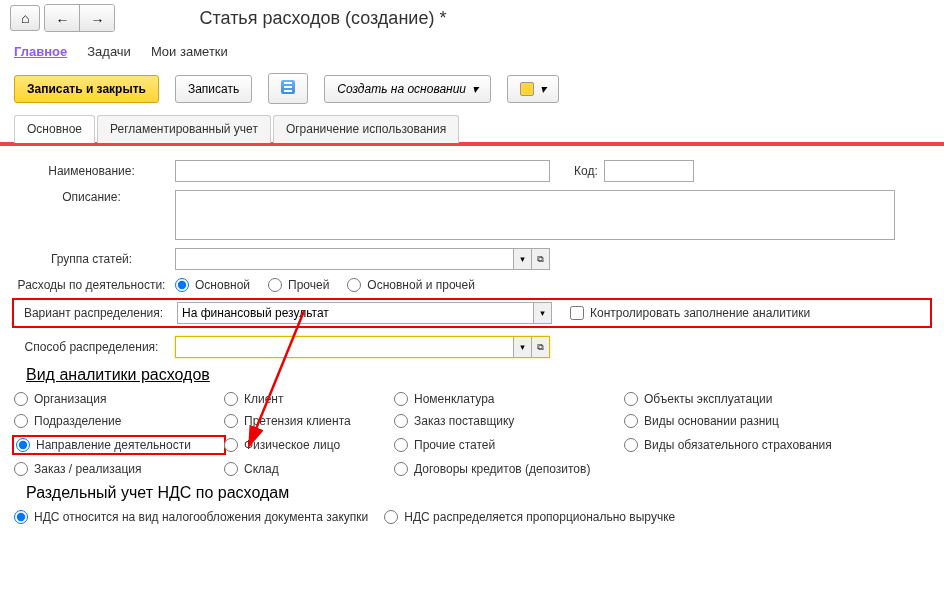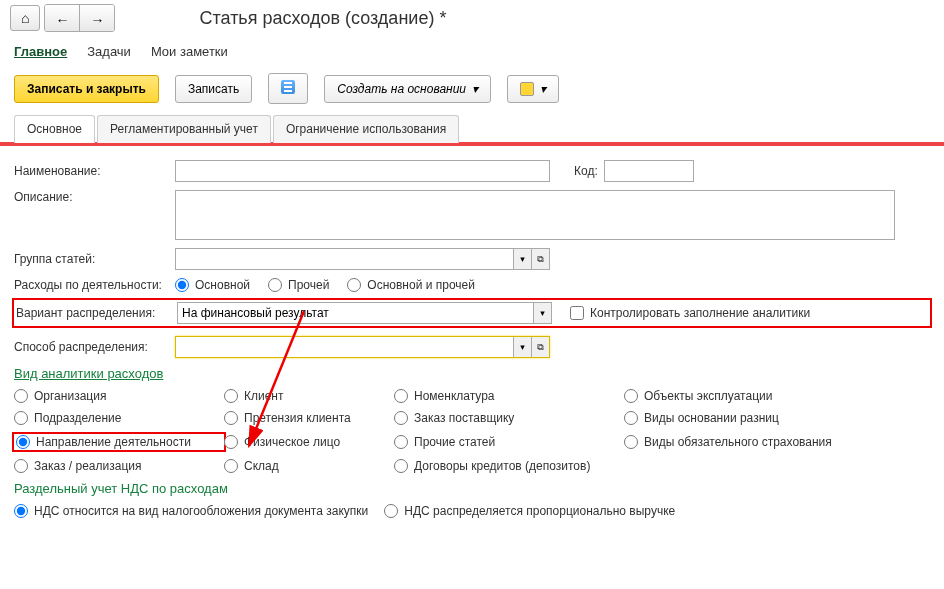--- a/index.html
+++ b/index.html
@@ -5,38 +5,38 @@
 * { box-sizing: border-box; margin: 0; padding: 0; }
 body { font-family: Arial, sans-serif; font-size: 12px; background: #fff; color: #333; width: 944px; }
 .toolbar-top { display: flex; align-items: center; gap: 4px; padding: 4px 10px; }
 .btn-icon { border: 1px solid #aaa; background: linear-gradient(#fff,#e8e8e8); border-radius: 3px; padding: 4px 10px; cursor: pointer; font-size: 14px; display: inline-flex; align-items: center; justify-content: center; min-width: 30px; height: 26px; }
 .btn-icon-group { display: flex; border: 1px solid #aaa; border-radius: 3px; overflow: hidden; }
 .btn-icon-group .btn-icon { border: none; border-right: 1px solid #aaa; border-radius: 0; min-width: 28px; }
 .btn-icon-group .btn-icon:last-child { border-right: none; }
 .title { font-size: 18px; color: #333; margin-left: 80px; font-weight: normal; }
 .nav-tabs { display: flex; gap: 20px; padding: 8px 14px 10px; font-size: 13px; }
 .nav-tabs span { cursor: pointer; }
-.nav-active { color: #14532d; text-decoration: underline; font-weight: bold; }
+.nav-active { color: #8b5cf6; text-decoration: underline; font-weight: bold; }
 .action-bar { display: flex; gap: 16px; padding: 4px 14px 10px; align-items: center; }
 .btn-yellow { background: linear-gradient(#ffe679,#ffd633); border: 1px solid #d4a800; border-radius: 3px; padding: 6px 12px; font-weight: bold; cursor: pointer; font-size: 12px; }
 .btn-plain { background: linear-gradient(#fff,#eee); border: 1px solid #aaa; border-radius: 3px; padding: 6px 12px; cursor: pointer; font-size: 12px; }
 .btn-dd { display: inline-flex; align-items: center; gap: 6px; font-style: italic; }
 .form-tabs { display: flex; padding: 0 14px; border-bottom: 4px solid #ef4444; }
 .form-tab { border: 1px solid #ccc; border-bottom: none; padding: 6px 12px; margin-right: 2px; background: #f5f5f5; cursor: pointer; border-radius: 3px 3px 0 0; position: relative; top: 1px; }
 .form-tab.active { background: #fff; border-bottom: 1px solid #fff; }
 .form-body { padding: 14px; }
 .row { display: flex; align-items: center; margin-bottom: 8px; gap: 6px; }
-.lbl { width: 155px; flex-shrink: 0; }
+.lbl { width: 155px; flex-shrink: 0; text-align: center; }
 .input { border: 1px solid #aaa; height: 22px; padding: 2px 4px; font-size: 12px; }
 .textarea { border: 1px solid #aaa; padding: 2px 4px; font-size: 12px; resize: none; }
 .combo { display: flex; border: 1px solid #aaa; height: 22px; }
 .combo-input { border: none; flex: 1; padding: 2px 4px; font-size: 12px; outline: none; }
 .combo-btn { border: none; border-left: 1px solid #aaa; background: #f0f0f0; width: 18px; cursor: pointer; font-size: 9px; display: flex; align-items: center; justify-content: center; }
 .radio-row { display: flex; align-items: center; gap: 6px; }
-.section-hdr { color: #15803d; font-size: 13px; margin: 8px 0; }
+.section-hdr { color: #000000; font-size: 16px; margin: 8px 12px; }
 .section-hdr.underline { text-decoration: underline; }
 .analytics-grid { display: grid; grid-template-columns: 210px 170px 230px 280px; row-gap: 8px; }
 .analytics-item { display: flex; align-items: center; gap: 6px; }
 input[type=radio] { width: 14px; height: 14px; cursor: pointer; }
 input[type=checkbox] { width: 14px; height: 14px; cursor: pointer; }
 .highlight-row { border: 2px solid #e00; padding: 2px; margin: -2px; position: relative; }
 .highlight-item { border: 2px solid #e00; padding: 1px 2px; margin: -1px -2px; }
 .arrow-svg { position: absolute; pointer-events: none; z-index: 10; }
 .icon-db { display: inline-block; width: 14px; height: 14px; background: linear-gradient(#6bb5ff,#3a8de0); border-radius: 2px; position: relative; }
 .icon-db::before { content: ''; position: absolute; left: 3px; top: 2px; width: 8px; height: 2px; background: #fff; box-shadow: 0 4px 0 #fff, 0 8px 0 #fff; }

